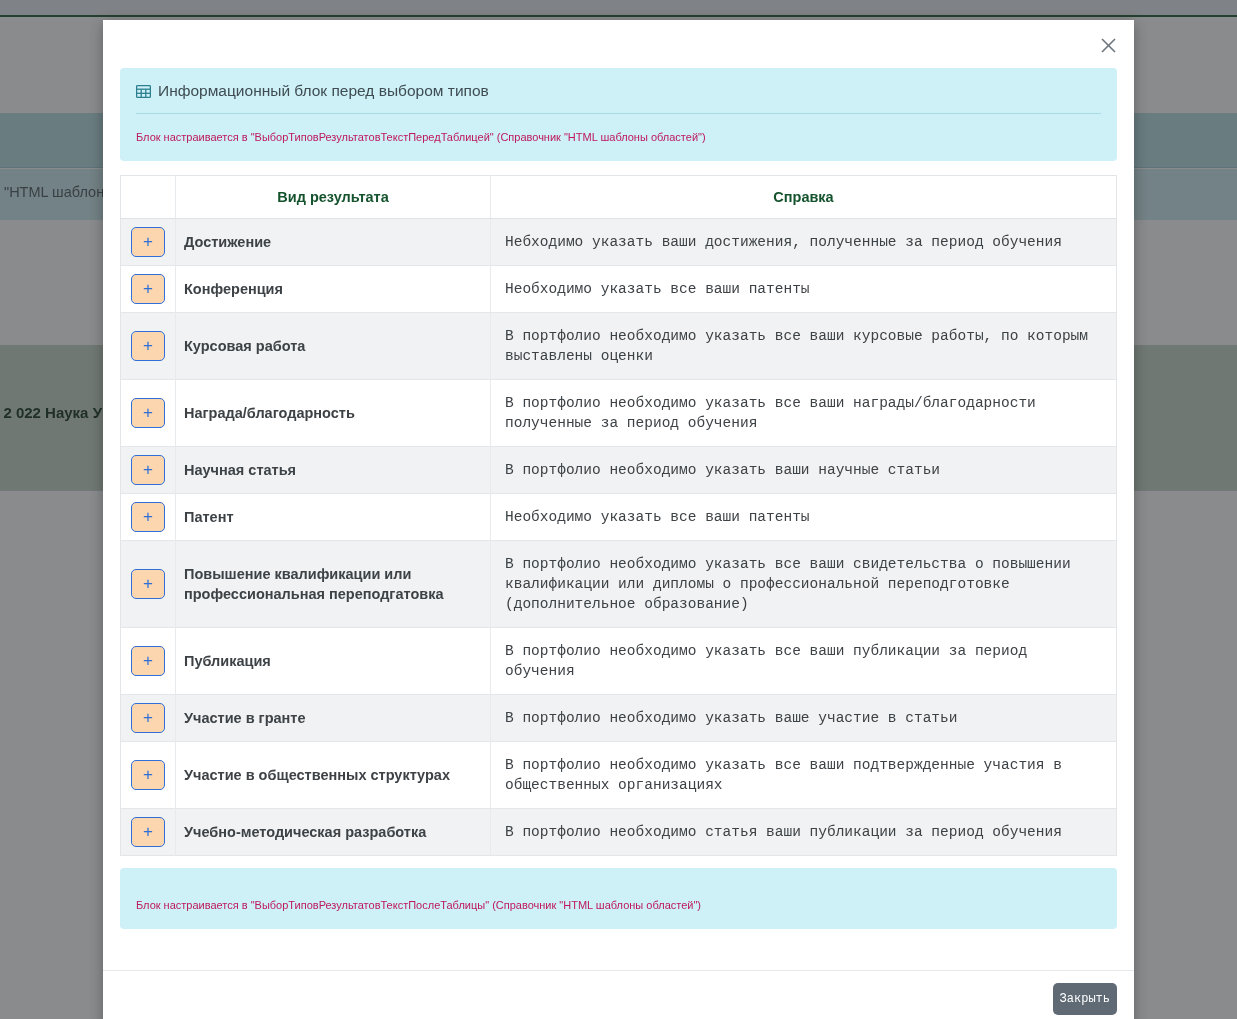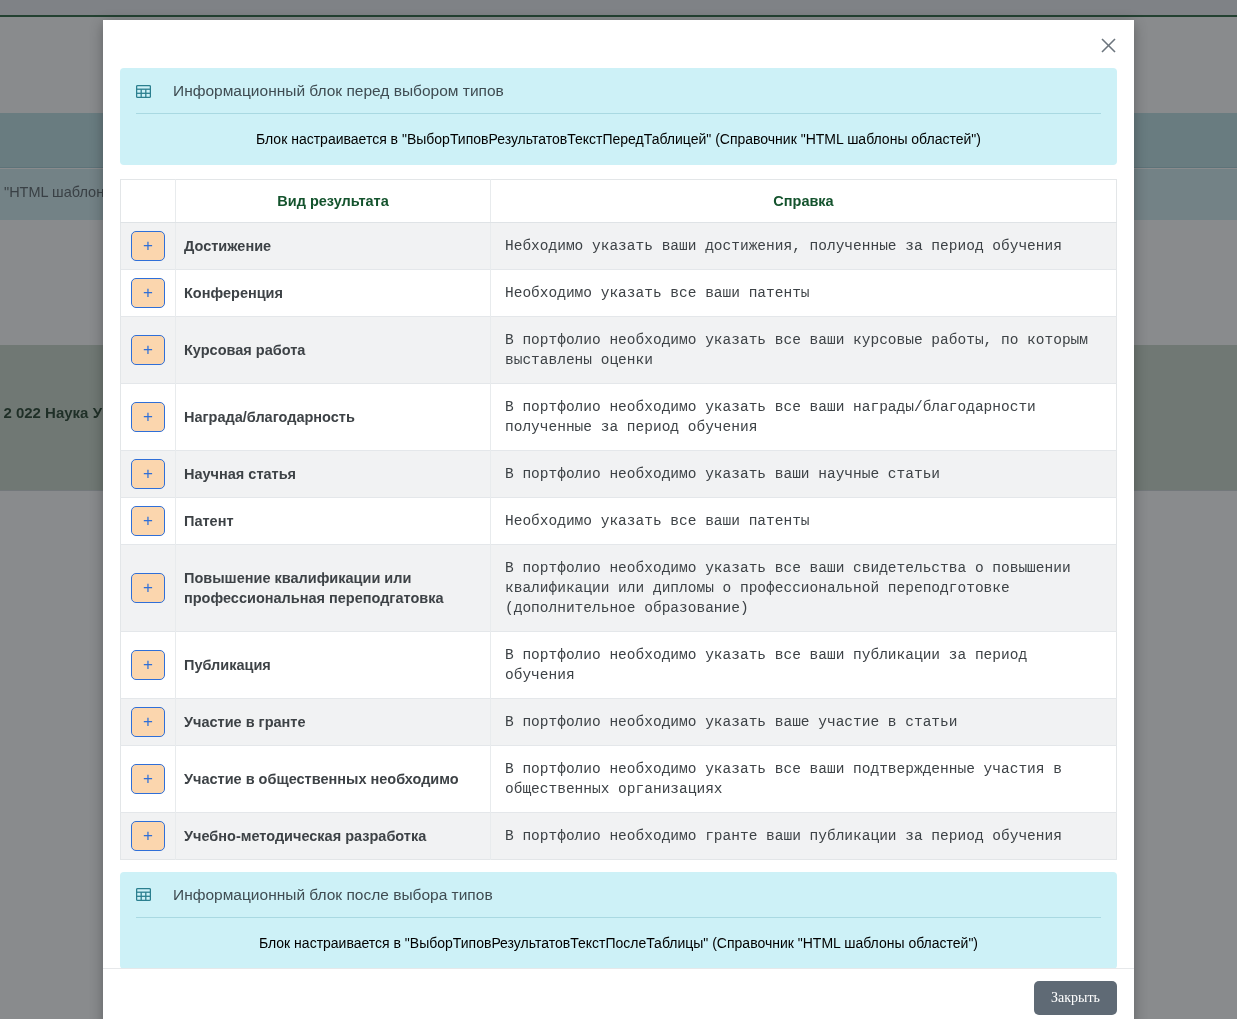--- a/index.html
+++ b/index.html
@@ -142,39 +142,38 @@
   .info-block {
     background: #cdf1f7;
     border-radius: 4px;
     padding: 14px 16px 16px 16px;
     margin-bottom: 14px;
   }
   .info-block.after { margin-top: 12px; margin-bottom: 0; }
   .info-title {
     display: flex;
     align-items: center;
-    gap: 22px;
+    gap: 7px;
     font-size: 15.5px;
     color: #3f4c52;
     padding-bottom: 13px;
     border-bottom: 1px solid #a9d9e2;
   }
   .grid-icon {
     width: 15px; height: 15px;
     display: inline-block;
     flex: 0 0 auto;
     color: #2b7f8f;
   }
   .grid-icon svg { display: block; }
   .info-text {
     padding-top: 16px;
-    font-size: 14px;
-    color: #000000;
+    font-size: 11px;
+    color: #be185d;
     line-height: 1.35;
-    text-align: center;
   }
 
   
   .res-table {
     width: 100%;
     border-collapse: collapse;
     table-layout: fixed;
     border: 1px solid #e3e6e8;
     background: #ffffff;
   }
@@ -242,24 +241,24 @@
     padding: 12px 17px 14px 17px;
     display: flex;
     justify-content: flex-end;
     background: #ffffff;
   }
   .btn-close {
     background: #5f6a75;
     color: #ffffff;
     border: none;
     border-radius: 5px;
-    padding: 9px 17px;
-    font-size: 14px;
+    padding: 9px 7px;
+    font-size: 12px;
     cursor: pointer;
-    font-family: Liberation Serif, serif;
+    font-family: Liberation Mono, monospace;
   }
 </style>
 </head>
 <body>
 
 <div id="page-root">
 
   <div class="bg-layer">
     <div class="bg-topbar"></div>
     <div class="bg-white-1"></div>
@@ -360,44 +359,32 @@
               <td class="td-type">Публикация</td>
               <td class="td-help">В портфолио необходимо указать все ваши публикации за период обучения</td>
             </tr>
             <tr class="odd">
               <td class="td-add"><button class="add-btn">+</button></td>
               <td class="td-type">Участие в гранте</td>
               <td class="td-help">В портфолио необходимо указать ваше участие в статьи</td>
             </tr>
             <tr class="">
               <td class="td-add"><button class="add-btn">+</button></td>
-              <td class="td-type">Участие в общественных необходимо</td>
+              <td class="td-type">Участие в общественных структурах</td>
               <td class="td-help">В портфолио необходимо указать все ваши подтвержденные участия в общественных организациях</td>
             </tr>
             <tr class="odd">
               <td class="td-add"><button class="add-btn">+</button></td>
               <td class="td-type">Учебно-методическая разработка</td>
-              <td class="td-help">В портфолио необходимо гранте ваши публикации за период обучения</td>
+              <td class="td-help">В портфолио необходимо статья ваши публикации за период обучения</td>
             </tr>
           </tbody>
       </table>
 
       <div class="info-block after">
-        <div class="info-title">
-          <span class="grid-icon">
-            <svg width="15" height="15" viewBox="0 0 15 15" aria-hidden="true">
-              <rect x="0.6" y="1.6" width="13.8" height="11.8" rx="1" fill="none" stroke="currentColor" stroke-width="1.3"></rect>
-              <line x1="0.6" y1="5.2" x2="14.4" y2="5.2" stroke="currentColor" stroke-width="1.3"></line>
-              <line x1="0.6" y1="9.3" x2="14.4" y2="9.3" stroke="currentColor" stroke-width="1.3"></line>
-              <line x1="5.2" y1="5.2" x2="5.2" y2="13.4" stroke="currentColor" stroke-width="1.3"></line>
-              <line x1="9.8" y1="5.2" x2="9.8" y2="13.4" stroke="currentColor" stroke-width="1.3"></line>
-            </svg>
-          </span>
-          <span>Информационный блок после выбора типов</span>
-        </div>
         <div class="info-text">Блок настраивается в "ВыборТиповРезультатовТекстПослеТаблицы" (Справочник "HTML шаблоны областей")</div>
       </div>
 
     </div>
 
     <div class="modal-footer">
       <button class="btn-close">Закрыть</button>
     </div>
 
   </div>

